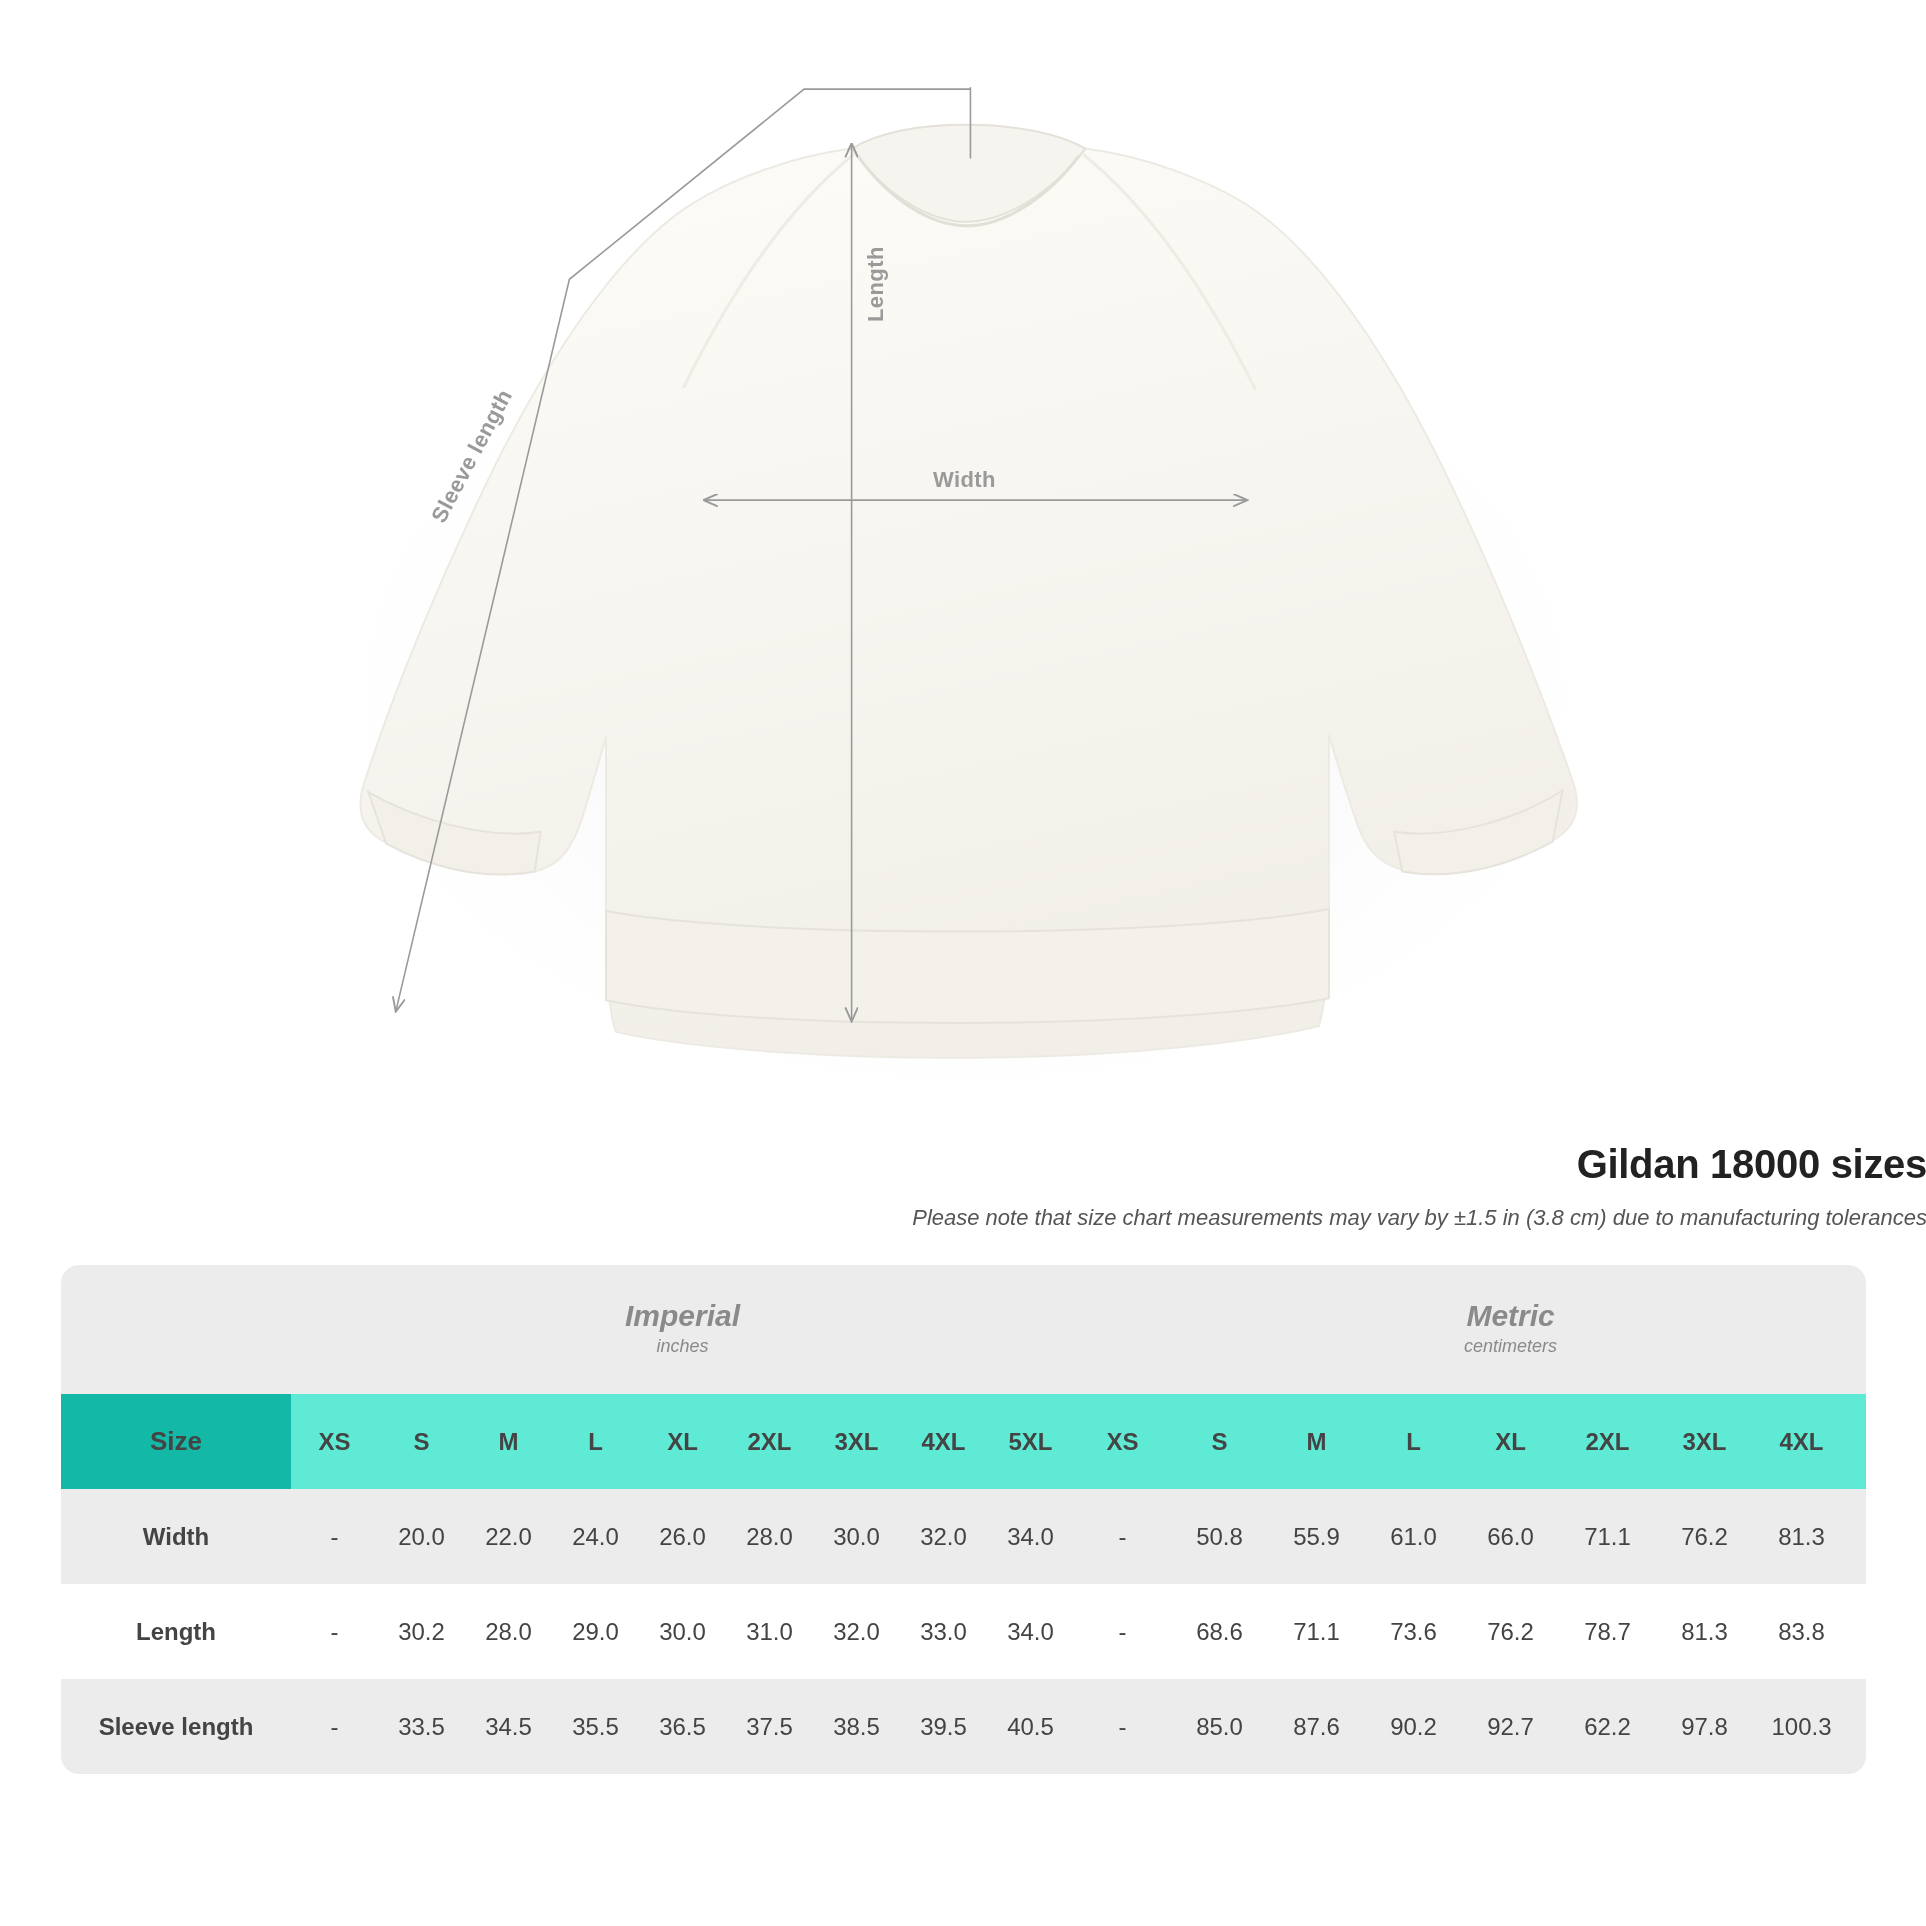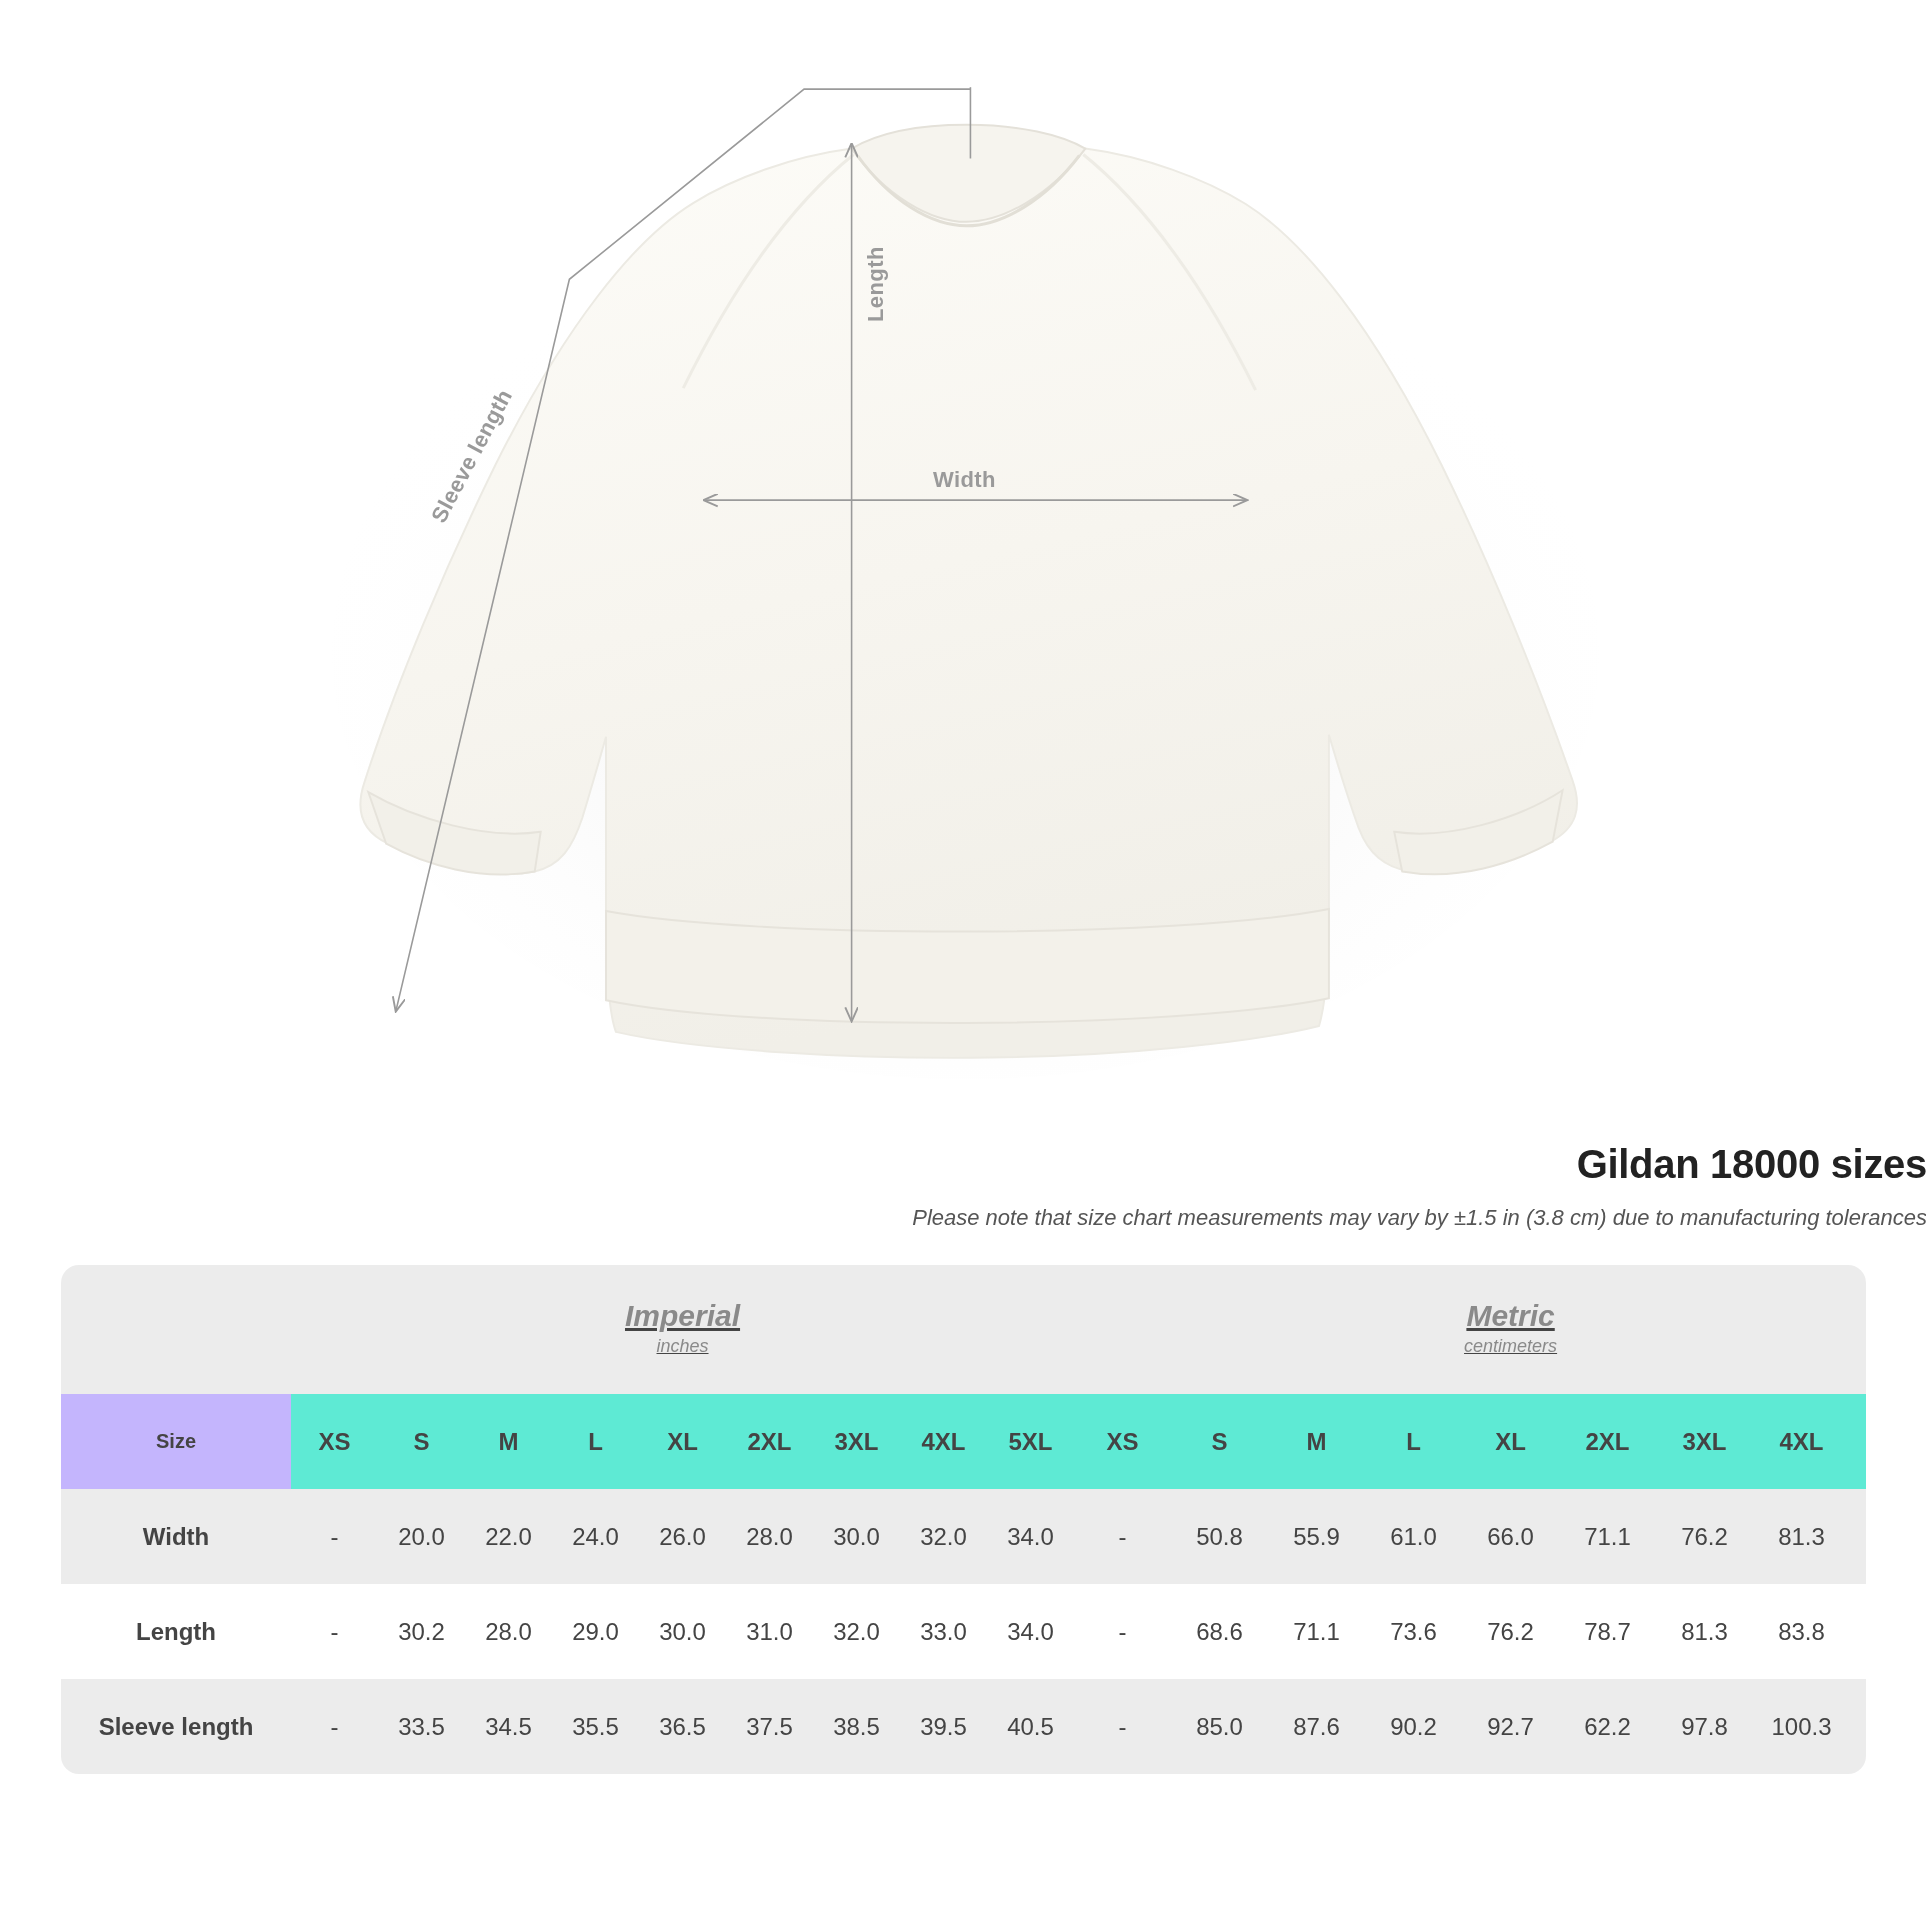--- a/index.html
+++ b/index.html
@@ -93,21 +93,20 @@
     vertical-align: middle;
     font-size: 24px;
     color: #444444;
     padding: 0;
     border: none;
   }
   
   .unit-row td {
     background: #ececec;
     height: 129px;
-    text-decoration: underline;
   }
   .unit-name {
     font-size: 30px;
     font-style: italic;
     font-weight: bold;
     color: #8a8a8a;
     line-height: 1.15;
   }
   .unit-sub {
     font-size: 18px;
@@ -117,22 +116,22 @@
   }
   .head-row td {
     background: #5eead4;
     height: 95px;
     font-weight: bold;
     color: #4a4a4a;
     font-size: 25px;
     border-right: 1px solid #e9e9e9;
   }
   .head-row td.rowlabel {
-    background: #c4b5fd;
-    font-size: 20px;
+    background: #14b8a6;
+    font-size: 26px;
   }
   .data-row td {
     height: 95px;
     font-size: 25px;
     color: #4a4a4a;
     border-right: 1px solid #e9e9e9;
   }
   .data-row.shade td {
     background: #ececec;
   }

